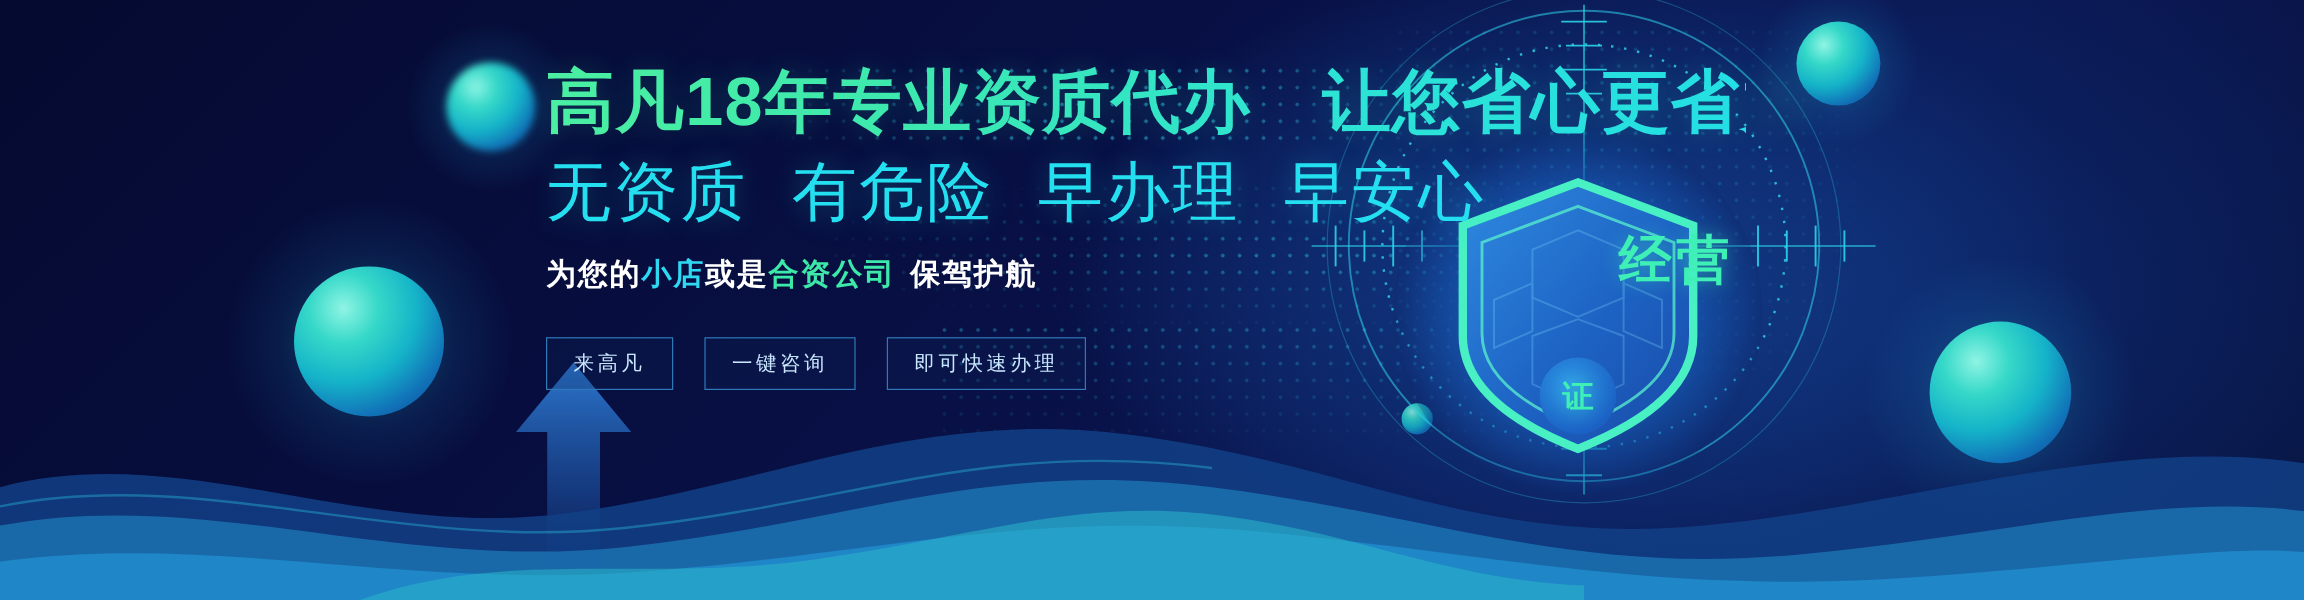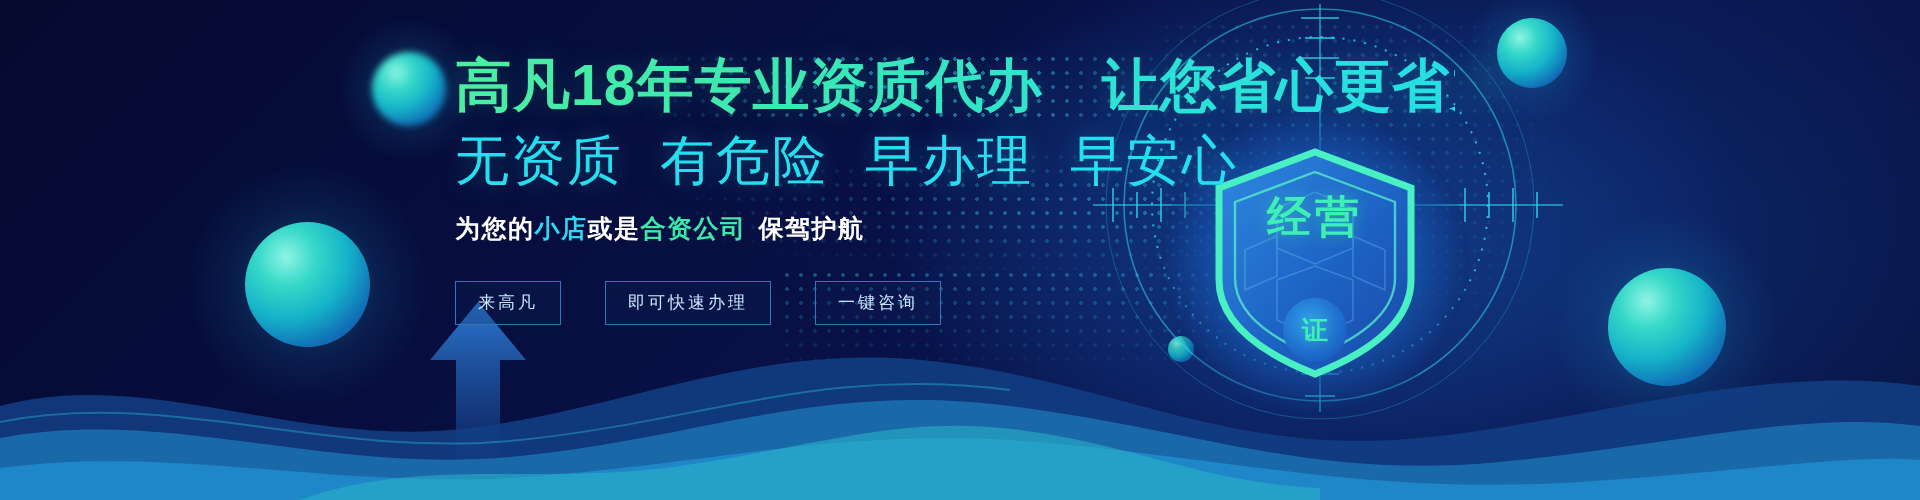--- a/index.html
+++ b/index.html
@@ -73,21 +73,21 @@
   .h2 span:last-child { margin-right:0; }
 
   .sub {
     margin-top:22px;
     font-size:25px; color:#ffffff; letter-spacing:1.5px; white-space:nowrap;font-weight:bold;
   }
   .sub .hl-a { color:#2fd8f2; }
   .sub .hl-b { color:#3ce9a8; }
   .sub .sp { display:inline-block; width:12px; }
 
-  .tags { margin-top:36px; display:flex; gap:44px; }
+  .tags { margin-top:36px; display:flex; gap:26px; }
   .tag {
     border:1px solid #2f79b8;
     color:#c9e6ff;
     font-size:17px; letter-spacing:3px;
     padding:9px 22px 10px;
     background:rgba(12,34,88,0.25);
     white-space:nowrap;
   }
 
   
@@ -198,21 +198,21 @@
       <path d="M130 42 L210 72 L210 148 Q210 194 130 226 Q50 194 50 148 L50 72 Z" fill="none" stroke="#58f2cf" stroke-width="2.4" opacity="0.75"></path>
 
       <g stroke="#7fd8ff" stroke-width="1.6" fill="none" opacity="0.28">
         <path d="M92 78 L130 62 L168 78 L168 118 L130 134 L92 118 Z"></path>
         <path d="M60 120 L92 106 L92 146 L60 160 Z"></path>
         <path d="M200 120 L168 106 L168 146 L200 160 Z"></path>
         <path d="M92 150 L130 136 L168 150 L168 190 L130 208 L92 190 Z"></path>
       </g>
     </svg>
 
-    <div class="sh-line" style="position:absolute; left:0; top:58px; width:260px; font-size:44px;">经营</div>
+    <div class="sh-line" style="position:absolute; left:0; top:58px; width:260px; font-size:44px;text-align:right;">经营</div>
 
     <div style="position:absolute; left:98px; top:168px; width:64px; height:64px; border-radius:50%;
                 background:radial-gradient(circle at 40% 35%,#2f9ae8 0%,#1c63c6 70%,#1a4fae 100%);
                 display:flex; align-items:center; justify-content:center;">
       <span class="sh-line" style="font-size:26px; letter-spacing:0;">证</span>
     </div>
   </div>
 
   <div class="arrow" style="left:418px; top:300px; width:120px; height:190px;">
     <svg viewBox="0 0 120 190" width="120" height="190">
@@ -250,18 +250,18 @@
       <span>早办理</span>
       <span>早安心</span>
     </div>
 
     <div class="sub">
       <span>为您的</span><span class="hl-a">小店</span><span>或是</span><span class="hl-b">合资公司</span><span class="sp"></span><span>保驾护航</span>
     </div>
 
     <div class="tags">
       <div class="tag">来高凡</div>
+      <div class="tag">一键咨询</div>
       <div class="tag">即可快速办理</div>
-      <div class="tag">一键咨询</div>
     </div>
 
   </div>
 </div>
 
 </body></html>

